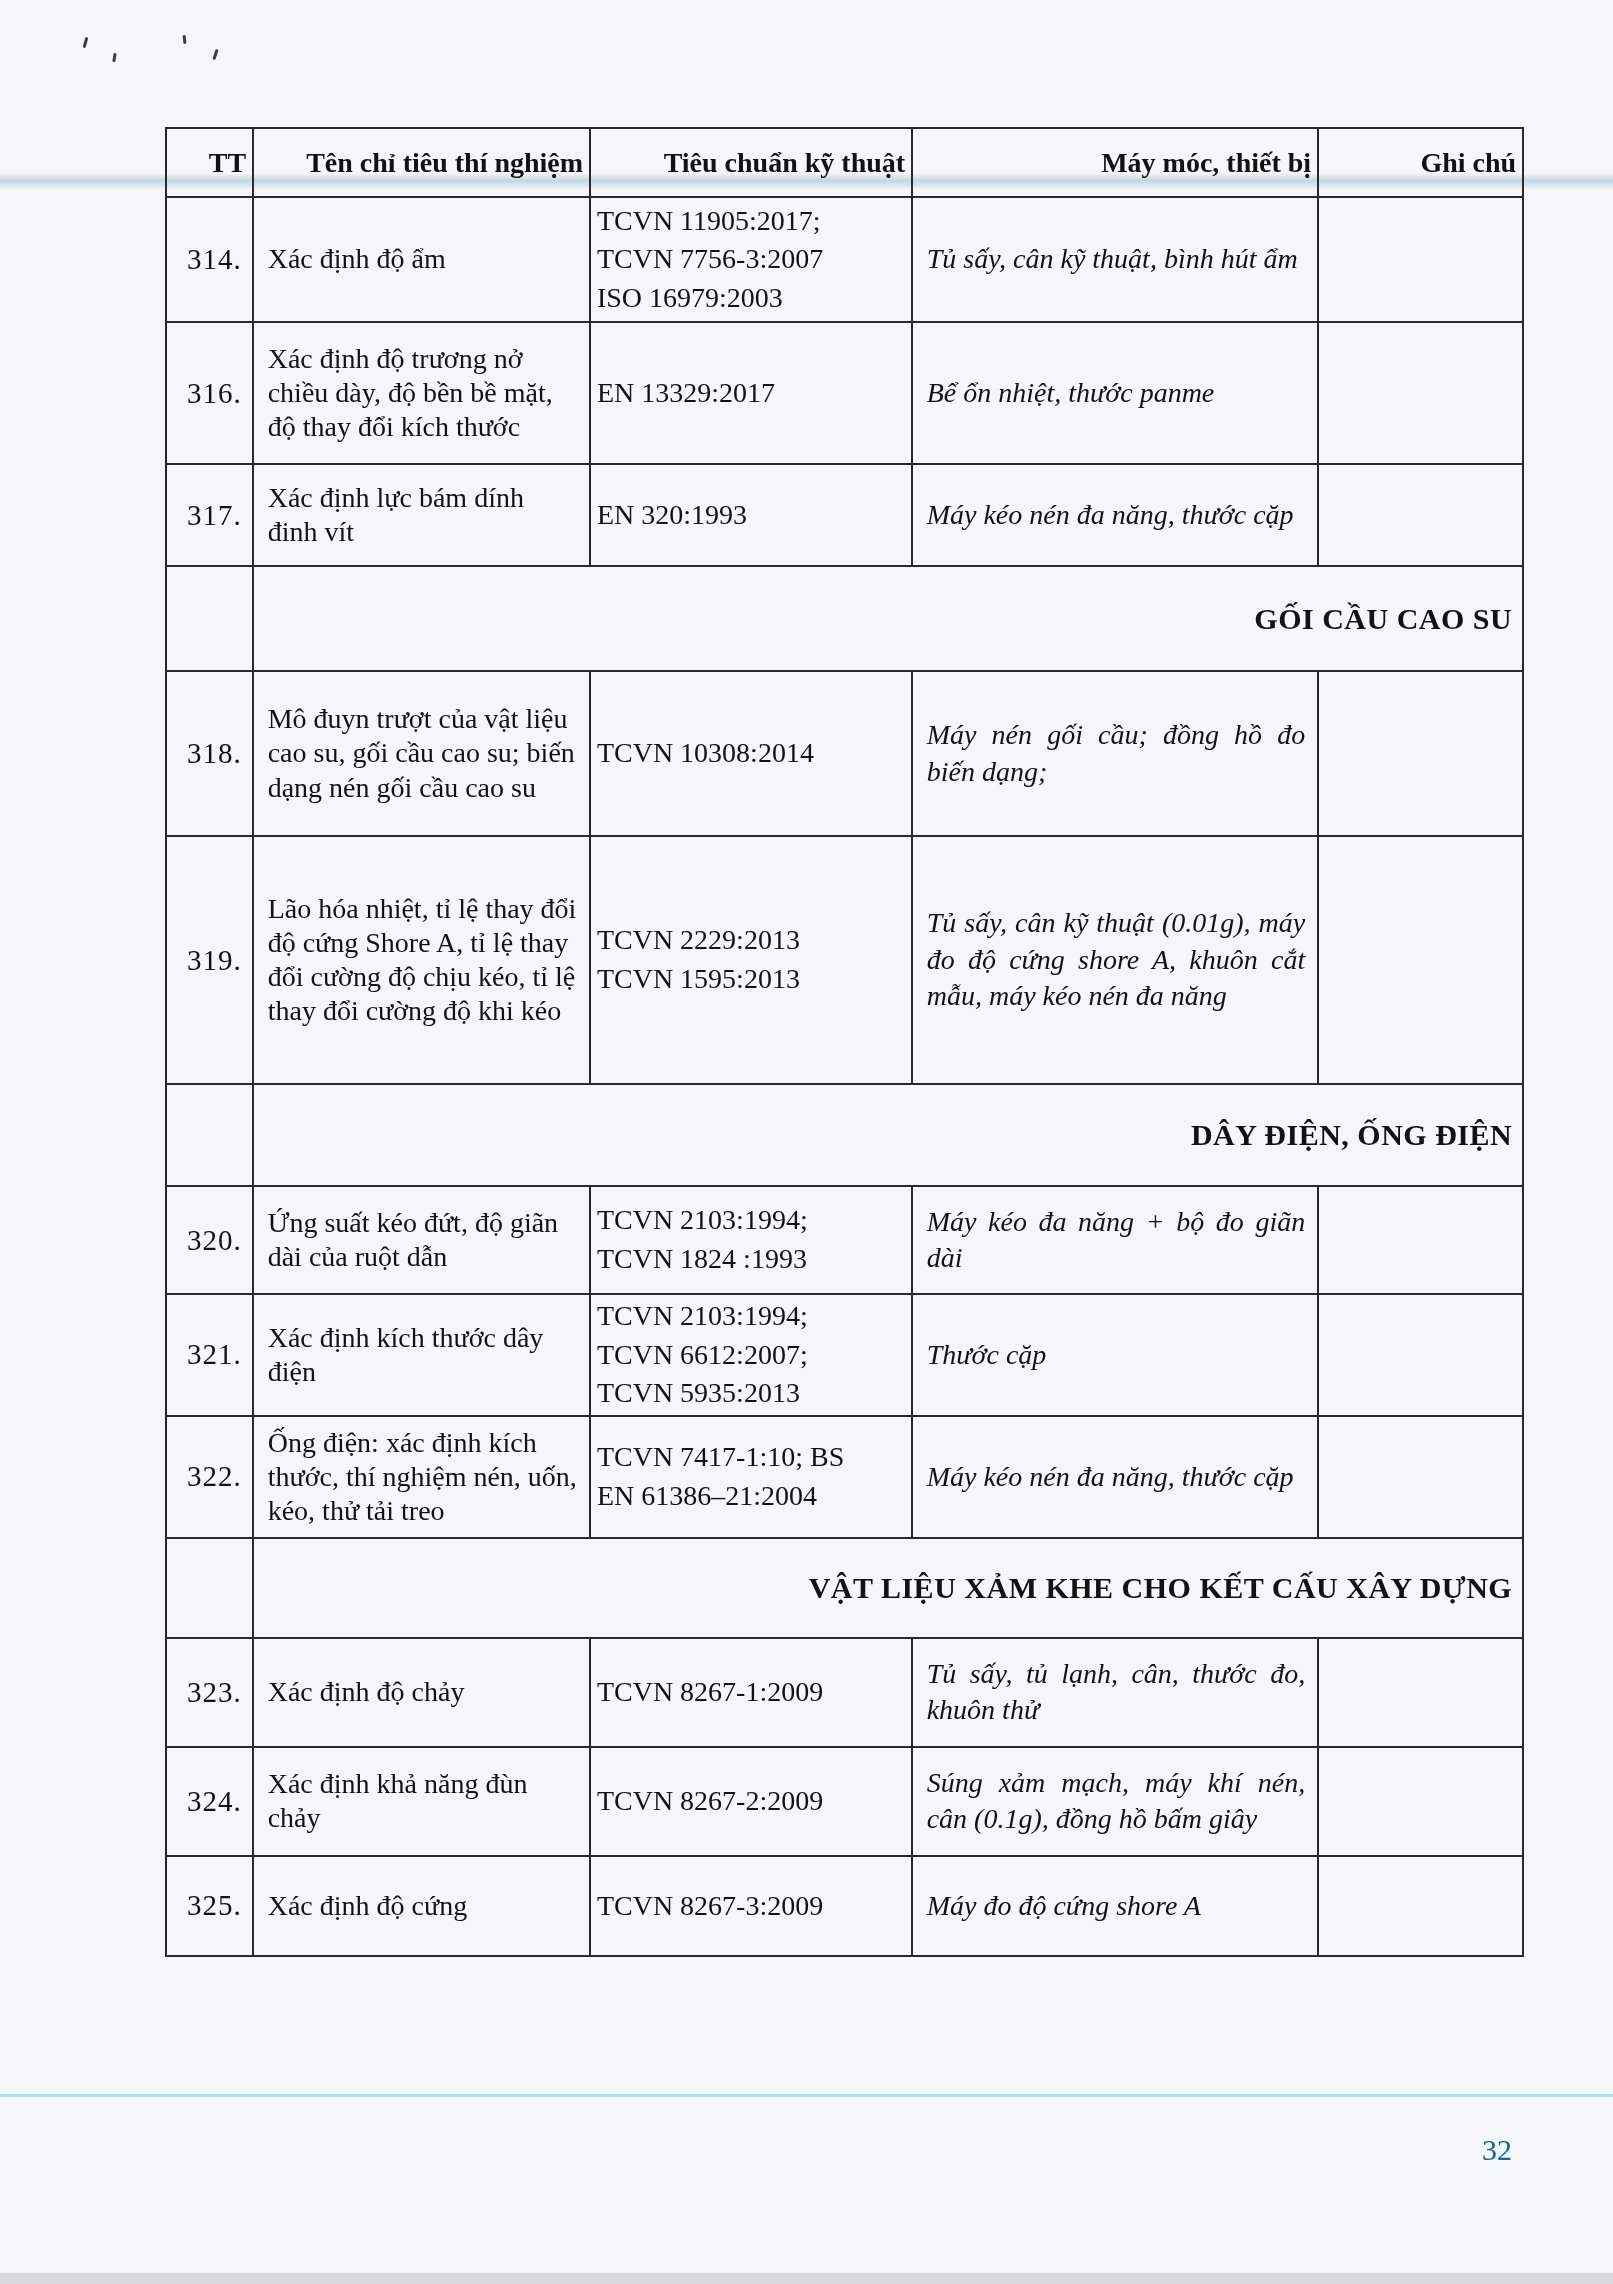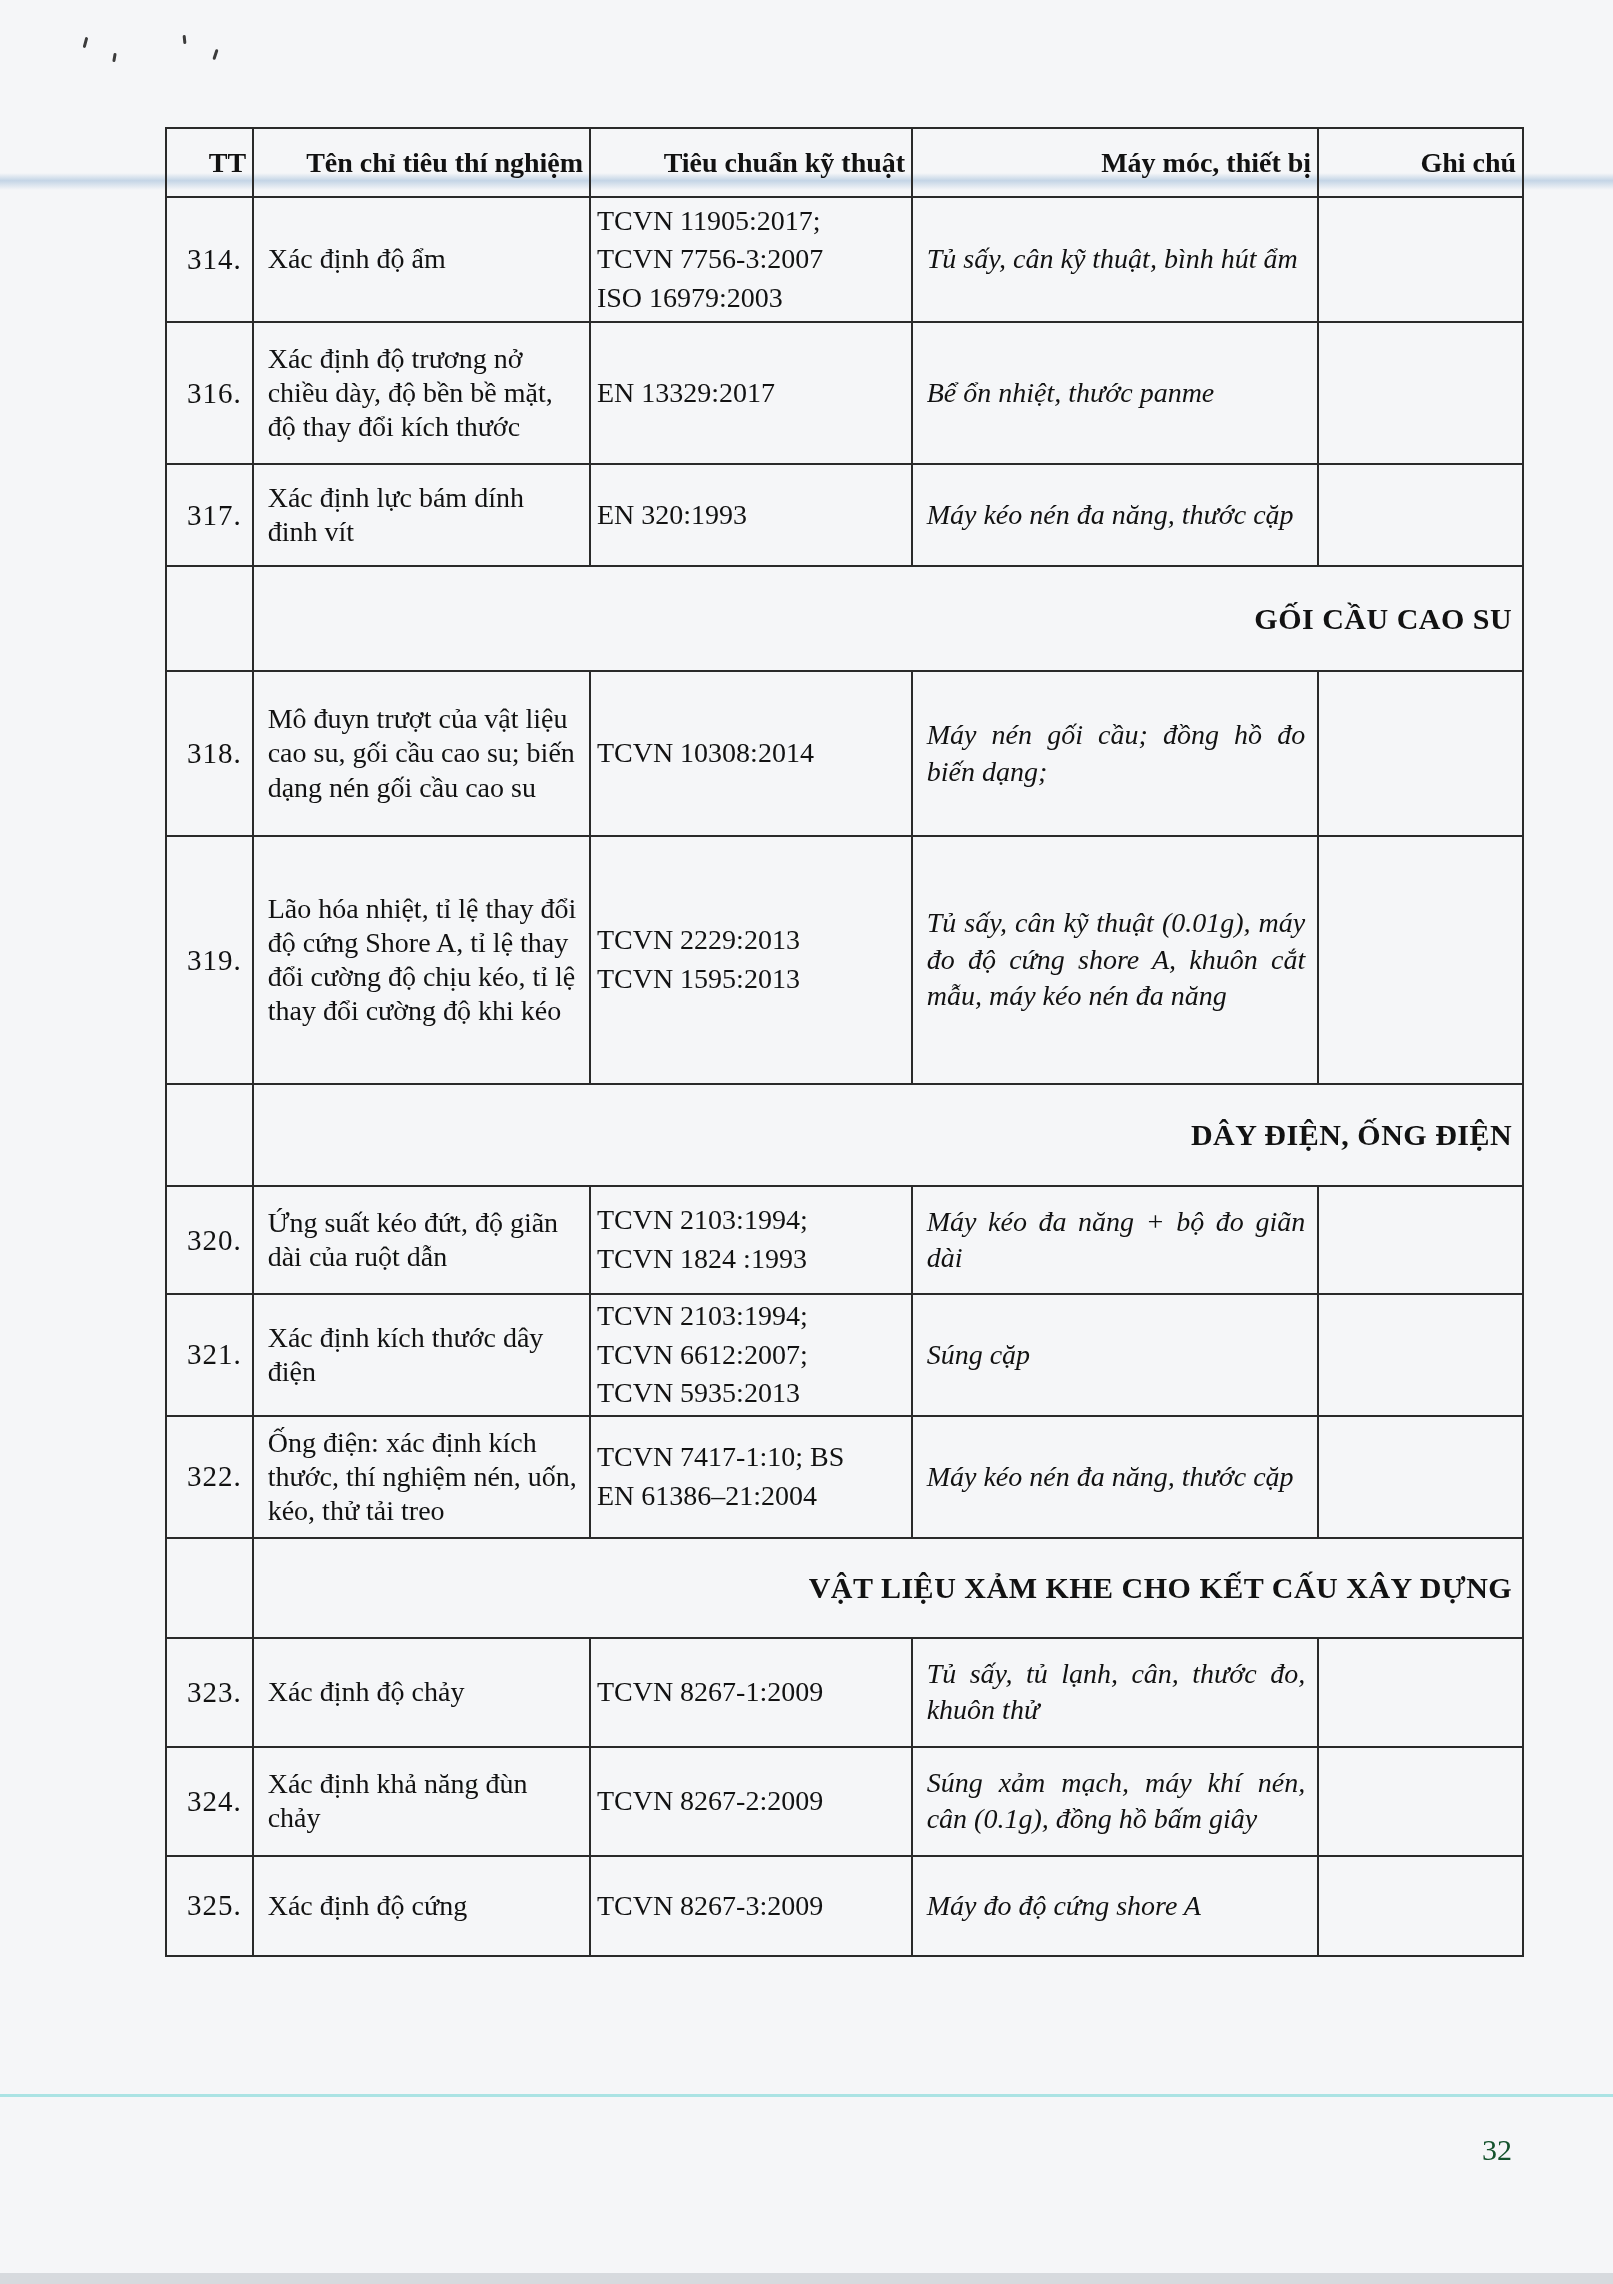--- a/index.html
+++ b/index.html
@@ -63,21 +63,21 @@
     font-style:italic;
   }
   td.note{padding:0;}
   td.sec{
     font-size:30px;font-weight:bold;text-align:right;vertical-align:middle;
     padding:2px 9.8px 2px 13.7px;letter-spacing:0.5px;
   }
 
   .page-number{
     position:absolute;left:1482px;top:2133px;
-    font-size:30px;color:#14532d;
+    font-size:30px;color:#0369a1;
   }
 </style>
 </head>
 <body>
 
 <div class="page">
 
   <div class="speck" style="left:84px;top:37px;width:2.9px;height:10.8px;transform:rotate(15deg);"></div>
   <div class="speck" style="left:113px;top:53px;width:2.9px;height:8.8px;transform:rotate(10deg);"></div>
   <div class="speck" style="left:183px;top:35px;width:2.9px;height:8.8px;transform:rotate(-6deg);"></div>
@@ -155,21 +155,21 @@
 TCVN 1824 :1993</td>
         <td class="equip">Máy kéo đa năng + bộ đo giãn dài</td>
         <td class="note"></td>
       </tr>
       <tr style="height:119px">
         <td class="tt">321.</td>
         <td class="name">Xác định kích thước dây điện</td>
         <td class="std">TCVN 2103:1994;
 TCVN 6612:2007;
 TCVN 5935:2013</td>
-        <td class="equip">Súng cặp</td>
+        <td class="equip">Thước cặp</td>
         <td class="note"></td>
       </tr>
       <tr style="height:122px">
         <td class="tt">322.</td>
         <td class="name">Ống điện: xác định kích thước, thí nghiệm nén, uốn, kéo, thử tải treo</td>
         <td class="std">TCVN 7417-1:10; BS
 EN 61386–21:2004</td>
         <td class="equip">Máy kéo nén đa năng, thước cặp</td>
         <td class="note"></td>
       </tr>

